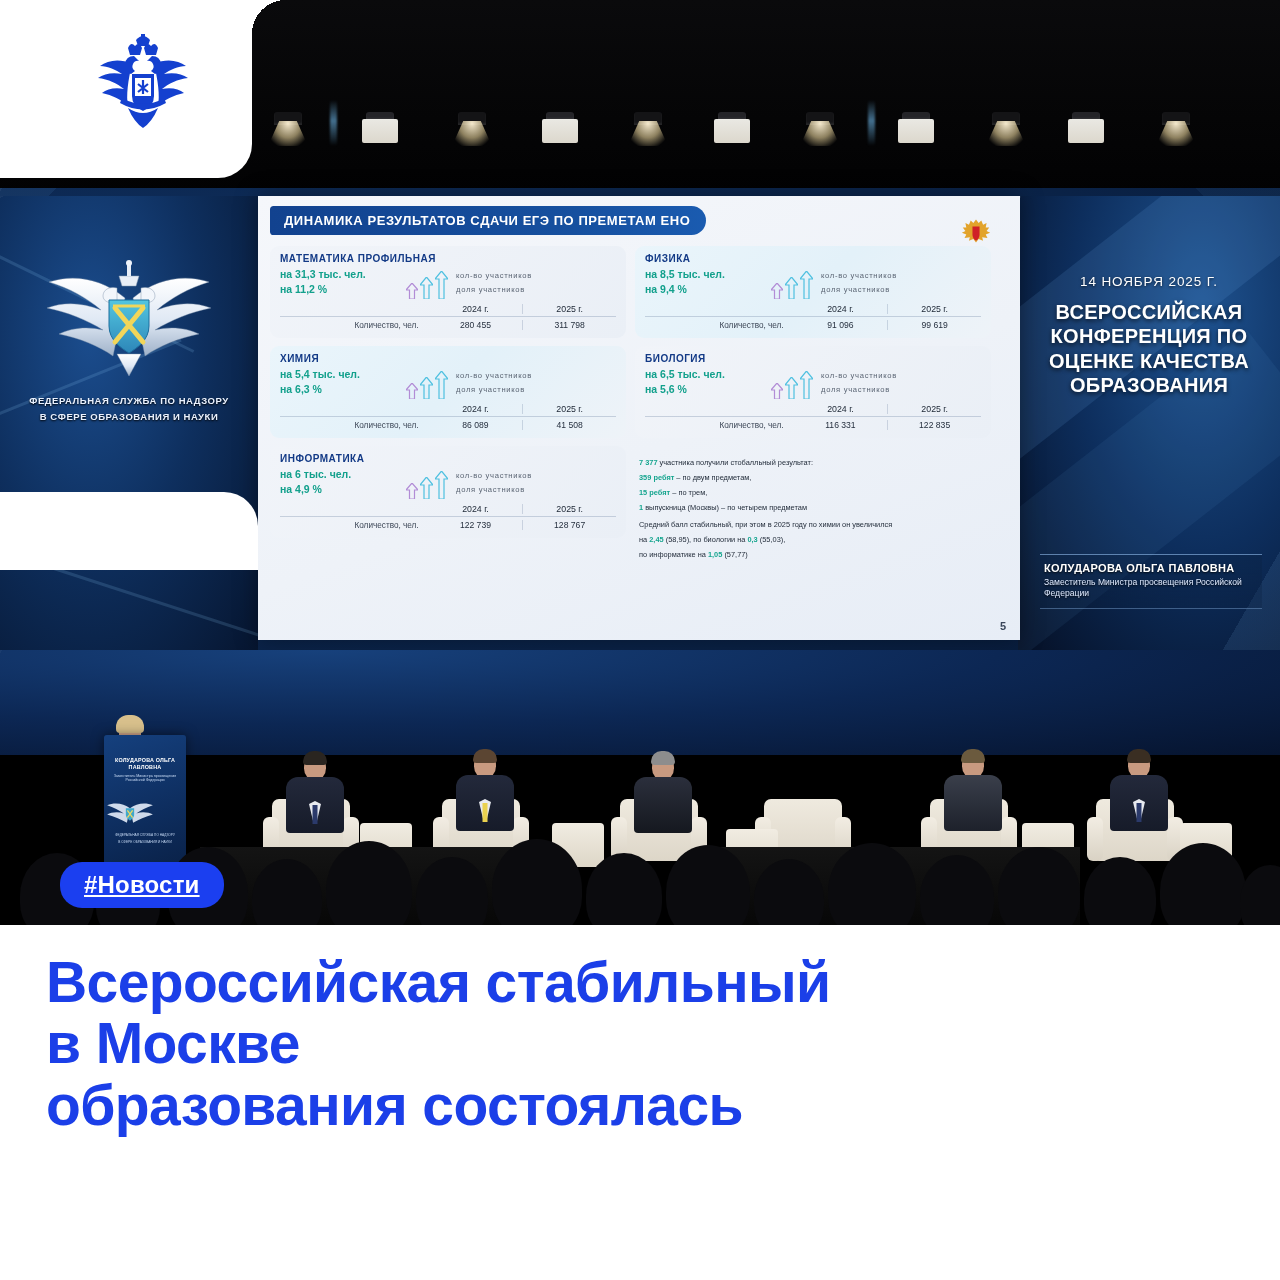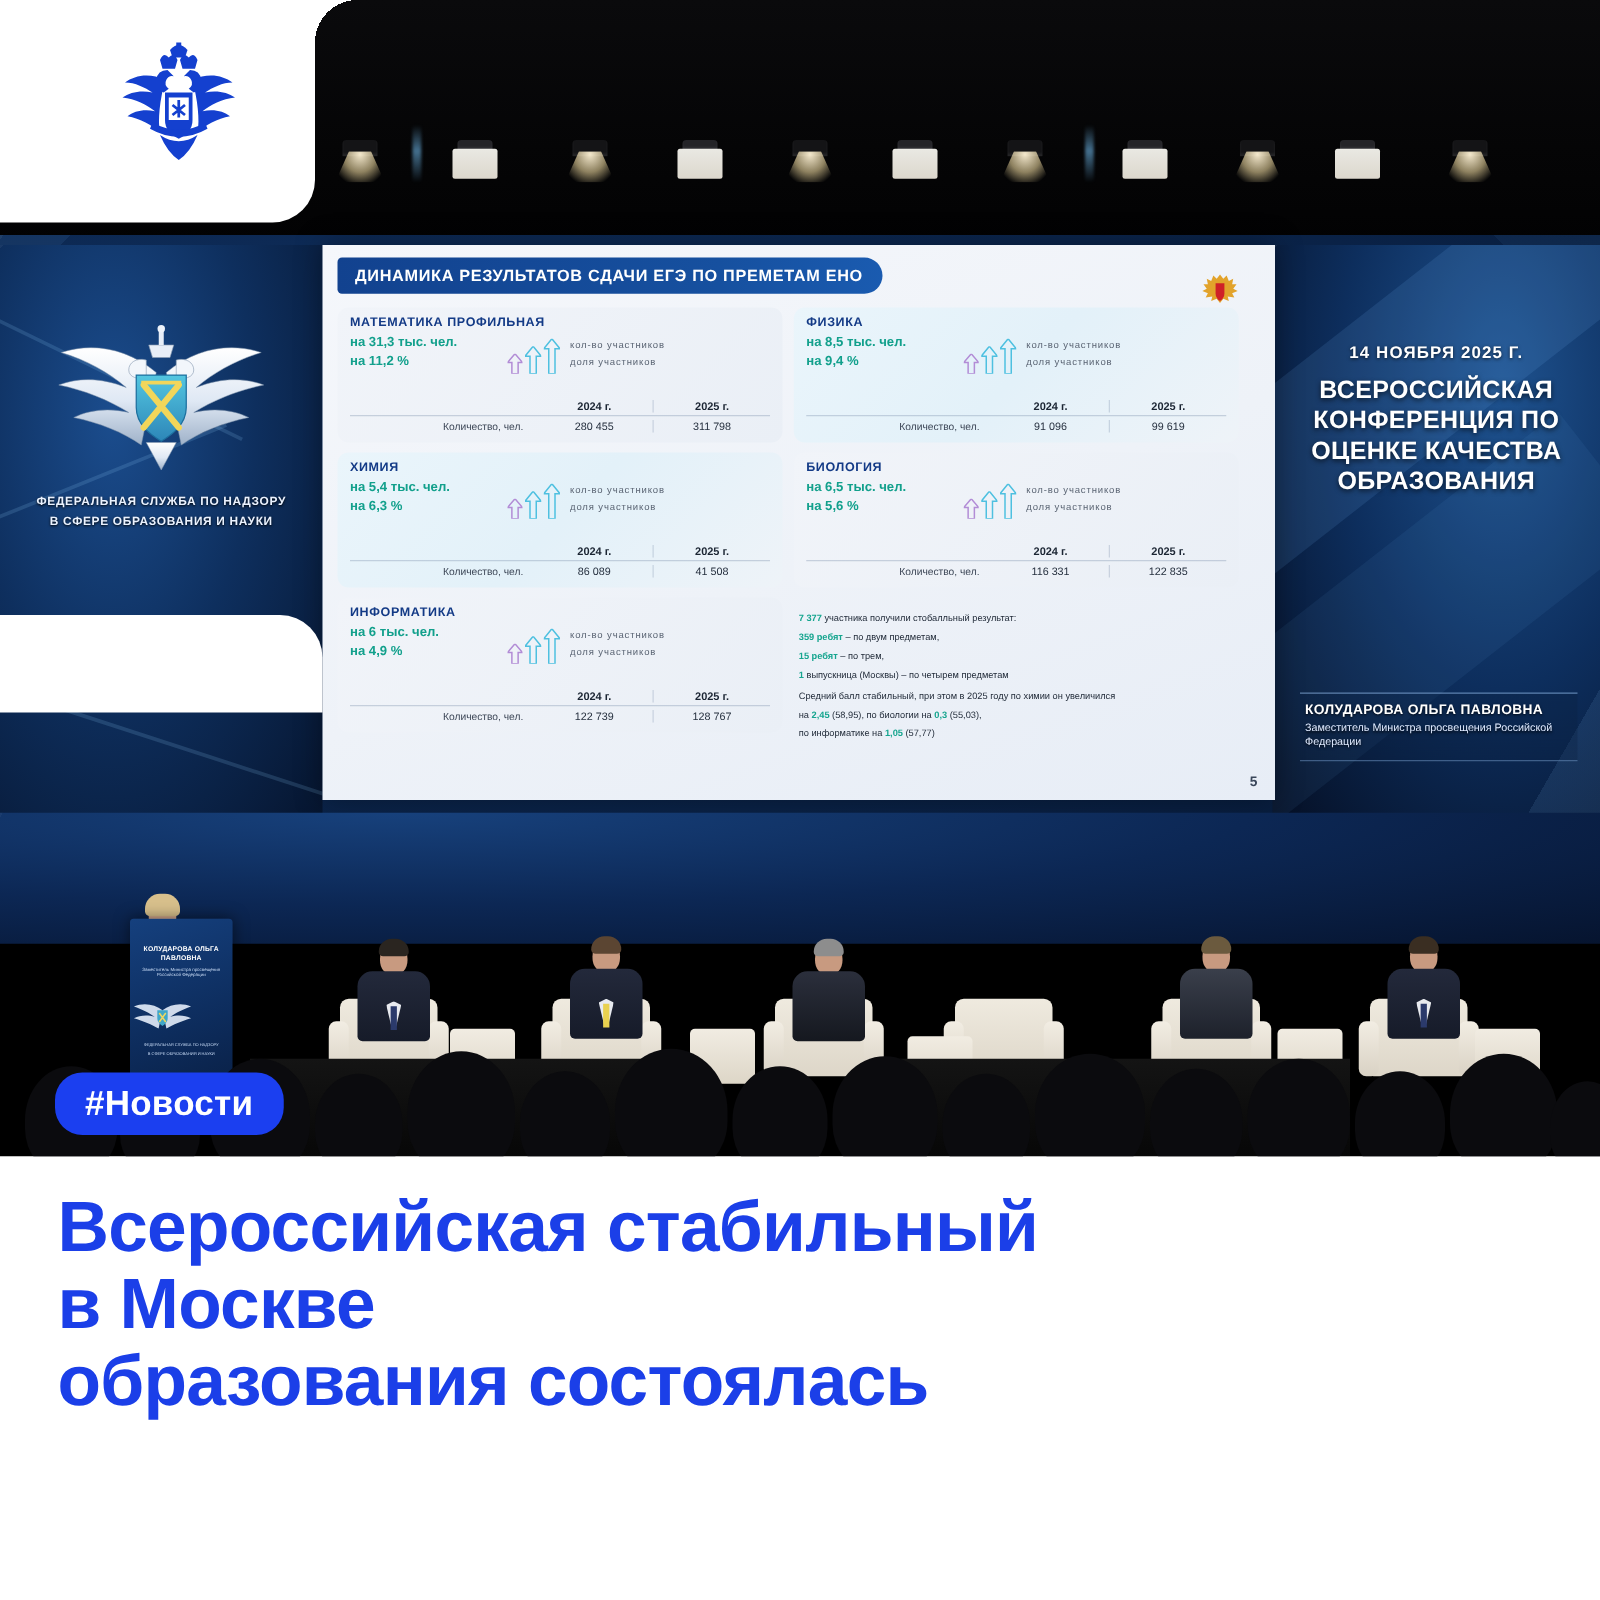--- a/index.html
+++ b/index.html
@@ -87,21 +87,21 @@
       linear-gradient(300deg, rgba(140,200,255,.10) 0 50px, transparent 50px 180px),
       radial-gradient(ellipse at 70% 25%, #1e528f 0%, #0d2e5d 50%, #050f24 100%);
     overflow:hidden;
   }
   .right-panel .diag{
     position:absolute; width:420px; height:120px; background:rgba(120,190,255,.12);
     transform:rotate(-38deg); left:-110px;
   }
   .conf-date{
     position:absolute; left:0; right:0; top:78px; text-align:center;
-    color:#ffffff; font-size:13.5px; font-weight:700; letter-spacing:.9px;
+    color:#ffffff; font-size:13.5px; font-weight:400; letter-spacing:.9px;
     text-shadow:0 1px 3px rgba(0,0,0,.7);
   }
   .conf-title{
     position:absolute; left:8px; right:8px; top:104px; text-align:center;
     color:#ffffff; font-size:20px; font-weight:800; line-height:1.22;
     letter-spacing:.3px; text-shadow:0 2px 4px rgba(0,0,0,.65);
   }
   .speaker-card{
     position:absolute; left:22px; right:18px; top:358px;
     border-top:1px solid rgba(160,205,255,.55);
@@ -143,21 +143,21 @@
   .deltas{ width:120px; }
   .delta{ color:#12a08c; font-size:10.5px; font-weight:800; line-height:1.45; }
   .arrows{ display:flex; align-items:flex-end; gap:2px; margin:2px 8px 0 6px; height:30px; }
   .legend{ font-size:7.6px; color:#5a6473; letter-spacing:.7px; line-height:1.85; padding-top:2px; }
 
   .tbl{ margin-top:5px; }
   .tbl-row{ display:flex; align-items:center; }
   .tbl-row.head{ border-bottom:1px solid rgba(120,140,170,.35); padding-bottom:2px; }
   .c-label{ width:152px; text-align:right; padding-right:10px; font-size:8.2px; color:#3d4757; }
   .c-val{ width:96px; text-align:center; font-size:8.6px; color:#26303f; }
-  .c-val.h{ font-weight:700; font-size:8.8px; color:#16203044; color:#1b2533;margin-top:16px; }
+  .c-val.h{ font-weight:400; font-size:8.8px; color:#16203044; color:#1b2533; }
   .c-sep{ border-left:1px solid rgba(120,140,170,.3); }
   .tbl-row.data{ padding-top:3px; }
 
   .notes{ font-size:7.4px; color:#1d2735; line-height:1.62; padding:6px 6px 0 4px; }
   .notes .g{ color:#16a58f; font-weight:700; }
   .notes p{ margin-bottom:3px; }
   .notes .blk{ margin-top:5px; }
   .page-no{ position:absolute; right:14px; bottom:8px; font-size:11px; font-weight:700; color:#3a4characters; color:#39465a; }
 
   
@@ -227,23 +227,23 @@
     content:""; position:absolute; left:252px; top:0; width:34px; height:34px;
     background:radial-gradient(circle at 100% 100%, transparent 0 34px, #fff 34px);
   }
   .post-logo{ position:absolute; left:88px; top:32px; width:110px; height:100px; }
 
   .notch-bl{
     position:absolute; left:0; bottom:355px; width:258px; height:78px;
     background:#fff; border-radius:0 34px 0 0; z-index:20;
   }
   .hashtag{
-    position:absolute; left:44px; bottom:372px; z-index:22;
-    background:#1b3ff0; color:#fff; font-size:28px; font-weight:700;
-    padding:9px 24px; border-radius:22px; letter-spacing:.2px;
+    position:absolute; left:60px; bottom:372px; z-index:22;
+    background:#1b3ff0; color:#fff; font-size:24px; font-weight:700;
+    padding:9px 24px; border-radius:22px; letter-spacing:.2px;text-decoration:underline;
   }
 
   
   .headline{
     position:absolute; left:46px; top:952px; width:1190px;
     color:#1b3fe8; font-size:57px; font-weight:800; line-height:1.075;
     letter-spacing:-0.6px;
   }
 </style>
 </head>

